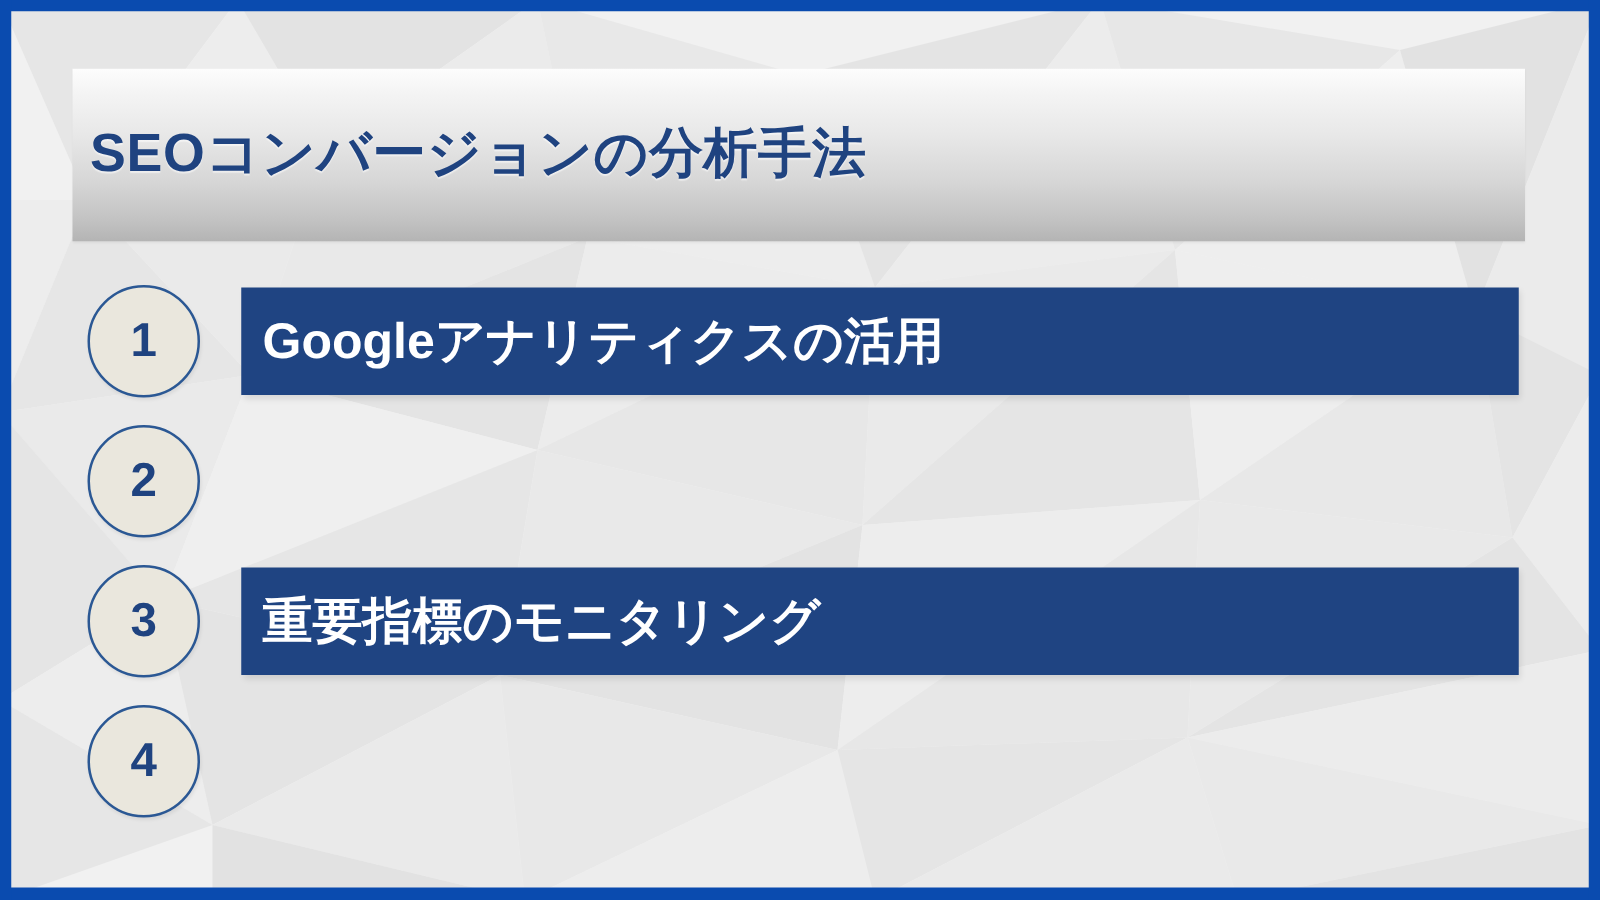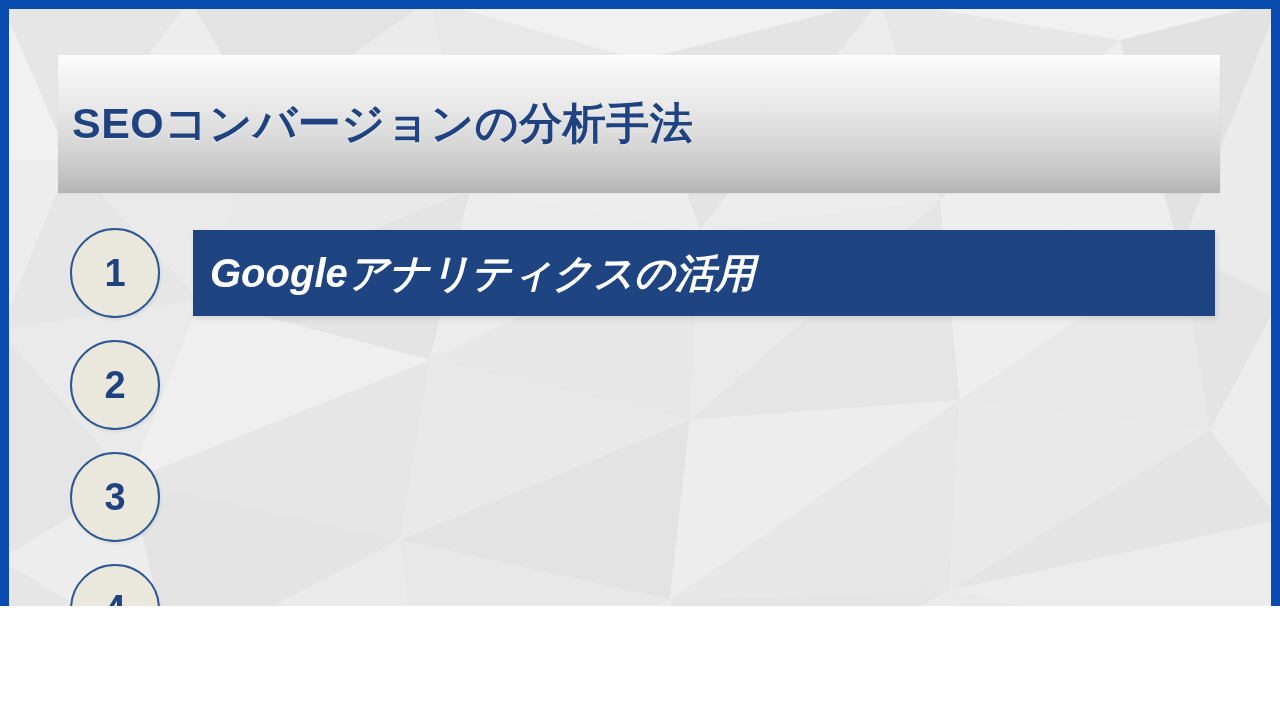--- a/index.html
+++ b/index.html
@@ -10,21 +10,21 @@
     width: 1280px;
     height: 720px;
     overflow: hidden;
     font-family: "Liberation Sans", "DejaVu Sans", sans-serif;
     background: #ffffff;
   }
 
   .slide {
     position: relative;
     width: 1280px;
-    height: 606px;
+    height: 720px;
     box-sizing: border-box;
     background: #f0f0f0;
     overflow: hidden;
   }
 
   
   .bg-poly {
     position: absolute;
     left: 0; top: 0;
     width: 1280px;
@@ -118,21 +118,20 @@
     display: flex;
     align-items: center;
   }
   .bar-text {
     margin-left: 17px;
     font-size: 40px;
     font-weight: 700;
     color: #ffffff;
     line-height: 1.1;
     white-space: nowrap;
-    font-style: italic;
   }
 </style>
 </head>
 <body>
 
 <div class="slide">
 
   <svg class="bg-poly" viewBox="0 0 1280 720" preserveAspectRatio="none" aria-hidden="true">
     <rect x="0" y="0" width="1280" height="720" fill="#f1f1f1"></rect>
     <polygon points="0,0 190,0 70,160" fill="#e6e6e6"></polygon>
@@ -202,20 +201,23 @@
     <div class="row">
       <div class="badge">
         <span class="badge-num">2</span>
       </div>
     </div>
 
     <div class="row">
       <div class="badge">
         <span class="badge-num">3</span>
       </div>
+      <div class="bar">
+        <span class="bar-text">重要指標のモニタリング</span>
+      </div>
     </div>
 
     <div class="row">
       <div class="badge">
         <span class="badge-num">4</span>
       </div>
     </div>
 
   </div>
 

